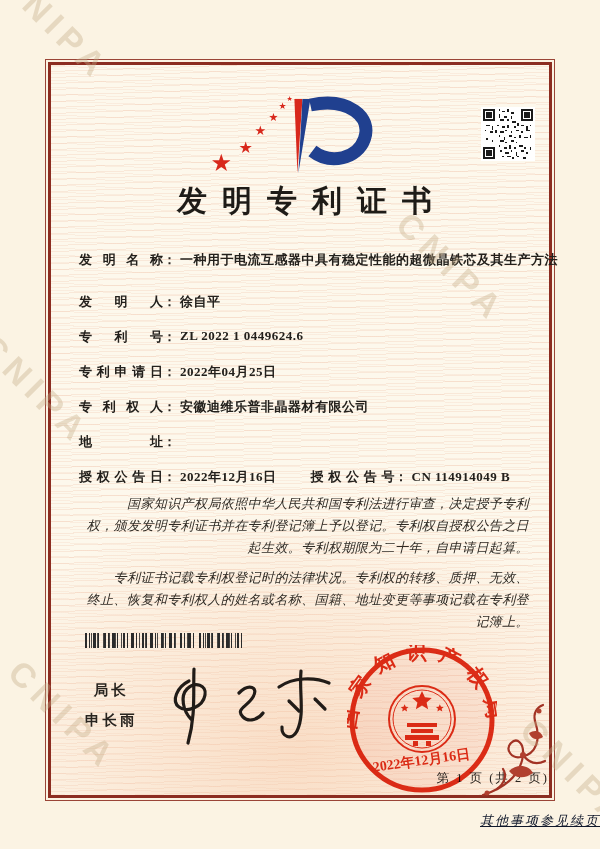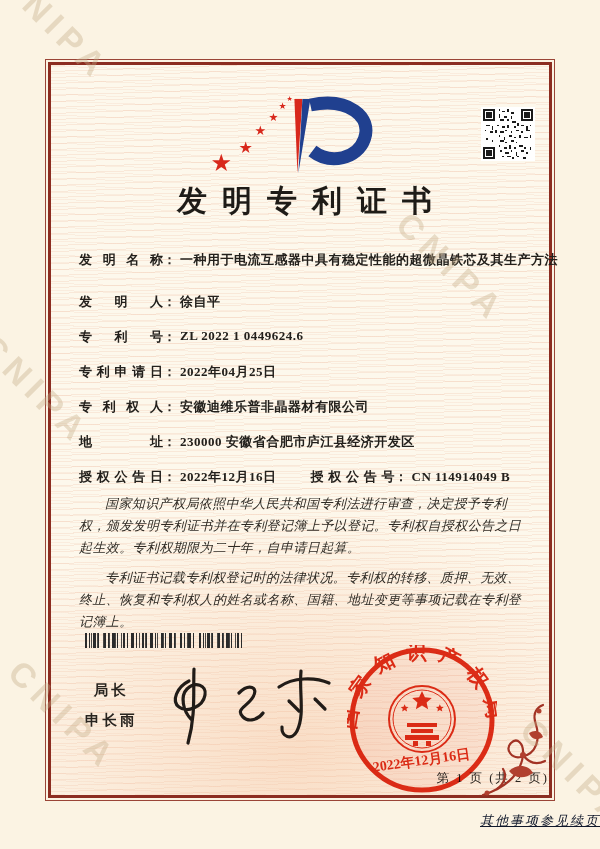--- a/index.html
+++ b/index.html
@@ -34,21 +34,21 @@
   .f-row{display:flex;align-items:flex-start;height:35px;white-space:nowrap;}
   .f-row.first{margin-bottom:7px;}
   .f-label{display:inline-block;width:84px;text-align:justify;text-align-last:justify;
            font-weight:bold;color:#23201c;flex:0 0 auto;}
   .f-colon{flex:0 0 auto;font-weight:bold;margin-right:4px;}
   .f-value{color:#23201c;font-weight:bold;letter-spacing:0.5px;}
   .pair2{margin-left:34px;display:flex;align-items:center;}
 
   .notice{left:28px;top:428px;right:20px;font-size:13px;line-height:22px;
           font-style:italic;color:#2e2a24;}
-  .notice p{margin:0 0 8px 0;text-indent:2em;letter-spacing:0.4px;}
+  .notice p{margin:0 0 8px 0;text-indent:2em;letter-spacing:0.4px;text-align:right;}
 
   .barcode{left:34px;top:568px;width:158px;height:15px;
     background:
       repeating-linear-gradient(90deg,#2b2b2b 0 2px,transparent 2px 4px,#2b2b2b 4px 5px,
         transparent 5px 8px,#2b2b2b 8px 11px,transparent 11px 13px,#2b2b2b 13px 14px,transparent 14px 19px),
       repeating-linear-gradient(90deg,rgba(43,43,43,0.85) 0 1px,transparent 1px 6px);}
 
   .officer{left:34px;top:616px;font-size:14.5px;font-weight:bold;color:#29241f;}
   .officer .line{margin-bottom:11px;letter-spacing:3px;text-align:center;}
 
@@ -194,21 +194,20 @@
         <span class="f-value">2022年04月25日</span>
       </div>
       <div class="f-row">
         <span class="f-label">专利权人</span>
           <span class="f-colon">：</span>
         <span class="f-value">安徽迪维乐普非晶器材有限公司</span>
       </div>
       <div class="f-row">
         <span class="f-label">地址</span>
           <span class="f-colon">：</span>
-        <span class="f-value">230000 安徽省合肥市庐江县经济开发区</span>
       </div>
       <div class="f-row">
         <span class="f-label">授权公告日</span>
           <span class="f-colon">：</span>
         <span class="f-value">2022年12月16日</span>
         <span class="pair2">
           <span class="f-label">授权公告号</span>
             <span class="f-colon">：</span>
           <span class="f-value">CN 114914049 B</span>
         </span>

